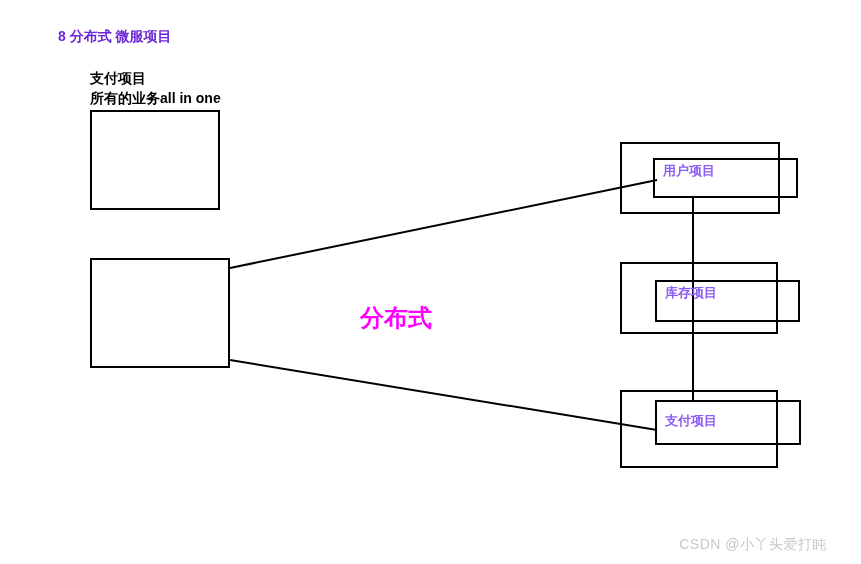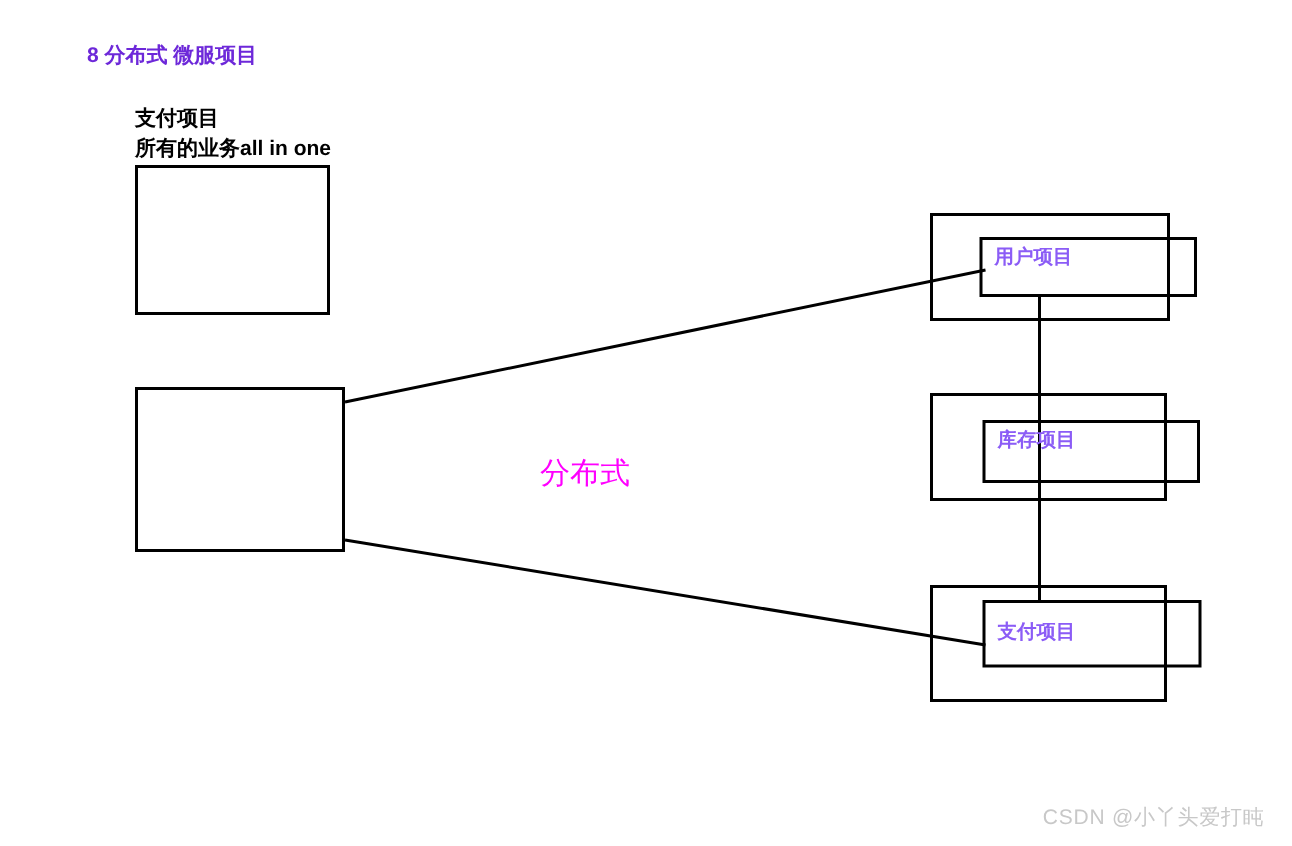--- a/index.html
+++ b/index.html
@@ -42,41 +42,41 @@
       color: #000;
     }
     .box {
       position: absolute;
       border: 2px solid #000;
       background: transparent;
     }
     .center-label {
       position: absolute;
       color: #ff00ff;
-      font-size: 20px;
-      font-weight: normal;
+      font-size: 24px;
+      font-weight: bold;
     }
     .node-label {
       position: absolute;
       font-size: 13px;
       font-weight: bold;
       color: #8b5cf6;
       z-index: 3;
     }
     svg.lines {
       position: absolute;
       top: 0; left: 0;
       width: 861px;
       height: 564px;
       pointer-events: none;
     }
     .watermark {
       position: absolute;
       bottom: 10px;
-      right: 18px;
+      right: 34px;
       font-size: 14px;
       color: #c8c8c8;
       font-family: Arial, "Microsoft YaHei", sans-serif;
       letter-spacing: 0.5px;
     }
   </style>
 </head>
 <body>
 
 <div class="canvas">

